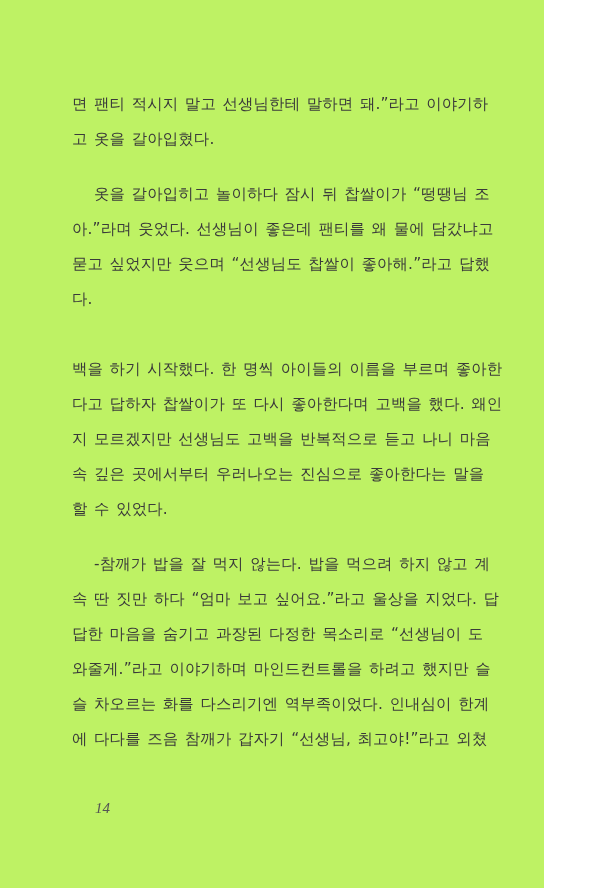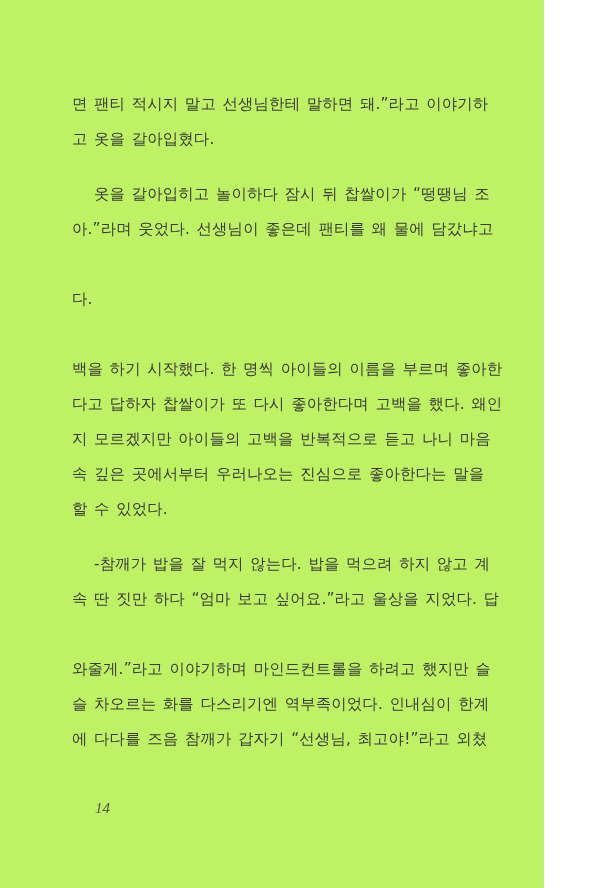--- a/index.html
+++ b/index.html
@@ -43,26 +43,28 @@
     }
   </style>
 </head>
 <body>
 
 <div class="page">
   <div class="line" style="top:94px">면 팬티 적시지 말고 선생님한테 말하면 돼.”라고 이야기하</div>
   <div class="line" style="top:129px">고 옷을 갈아입혔다.</div>
   <div class="line indent" style="top:184px">옷을 갈아입히고 놀이하다 잠시 뒤 찹쌀이가 “떵땡님 조</div>
   <div class="line" style="top:219px">아.”라며 웃었다. 선생님이 좋은데 팬티를 왜 물에 담갔냐고</div>
+  <div class="line" style="top:254px">묻고 싶었지만 웃으며 “선생님도 찹쌀이 좋아해.”라고 답했</div>
   <div class="line" style="top:289px">다.</div>
   <div class="line" style="top:359px">백을 하기 시작했다. 한 명씩 아이들의 이름을 부르며 좋아한</div>
   <div class="line" style="top:394px">다고 답하자 찹쌀이가 또 다시 좋아한다며 고백을 했다. 왜인</div>
-  <div class="line" style="top:429px">지 모르겠지만 아이들의 고백을 반복적으로 듣고 나니 마음</div>
+  <div class="line" style="top:429px">지 모르겠지만 선생님도 고백을 반복적으로 듣고 나니 마음</div>
   <div class="line" style="top:464px">속 깊은 곳에서부터 우러나오는 진심으로 좋아한다는 말을</div>
   <div class="line" style="top:499px">할 수 있었다.</div>
   <div class="line indent" style="top:554px">-참깨가 밥을 잘 먹지 않는다. 밥을 먹으려 하지 않고 계</div>
   <div class="line" style="top:589px">속 딴 짓만 하다 “엄마 보고 싶어요.”라고 울상을 지었다. 답</div>
+  <div class="line" style="top:624px">답한 마음을 숨기고 과장된 다정한 목소리로 “선생님이 도</div>
   <div class="line" style="top:659px">와줄게.”라고 이야기하며 마인드컨트롤을 하려고 했지만 슬</div>
   <div class="line" style="top:694px">슬 차오르는 화를 다스리기엔 역부족이었다. 인내심이 한계</div>
   <div class="line" style="top:729px">에 다다를 즈음 참깨가 갑자기 “선생님, 최고야!”라고 외쳤</div>
 
   <div class="page-number">14</div>
 </div>
 
 </body></html>

